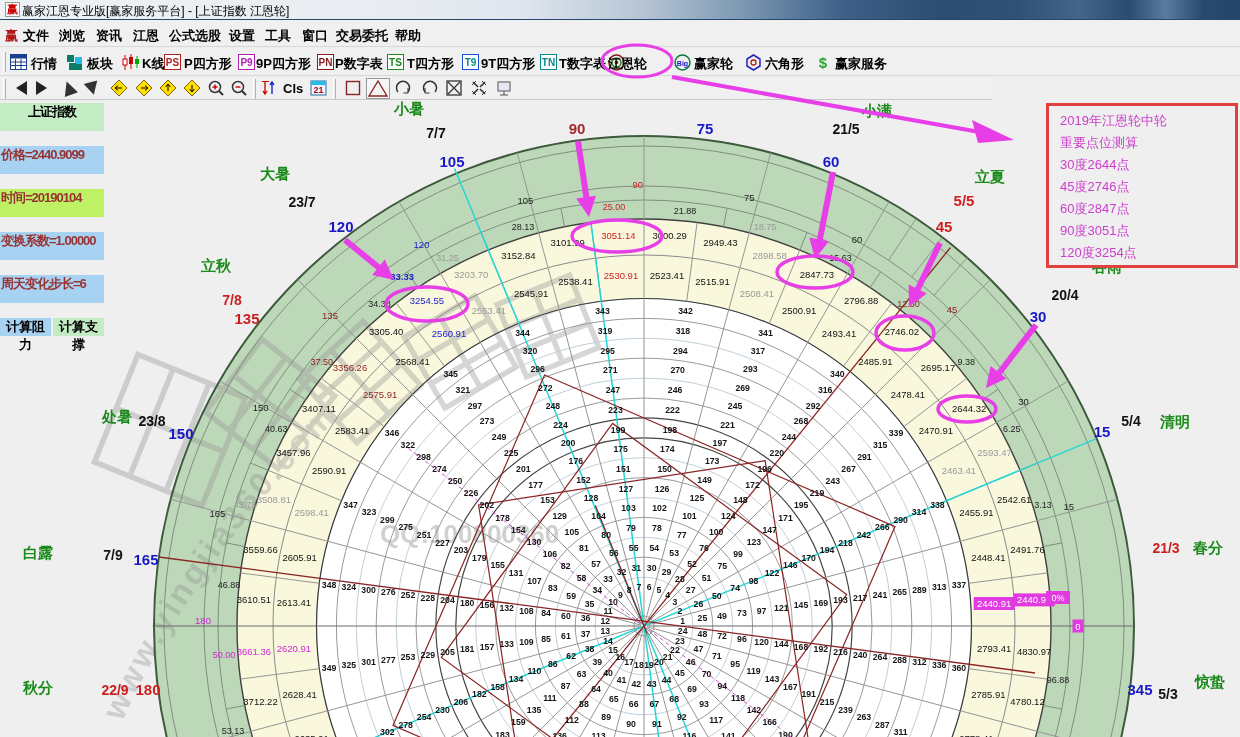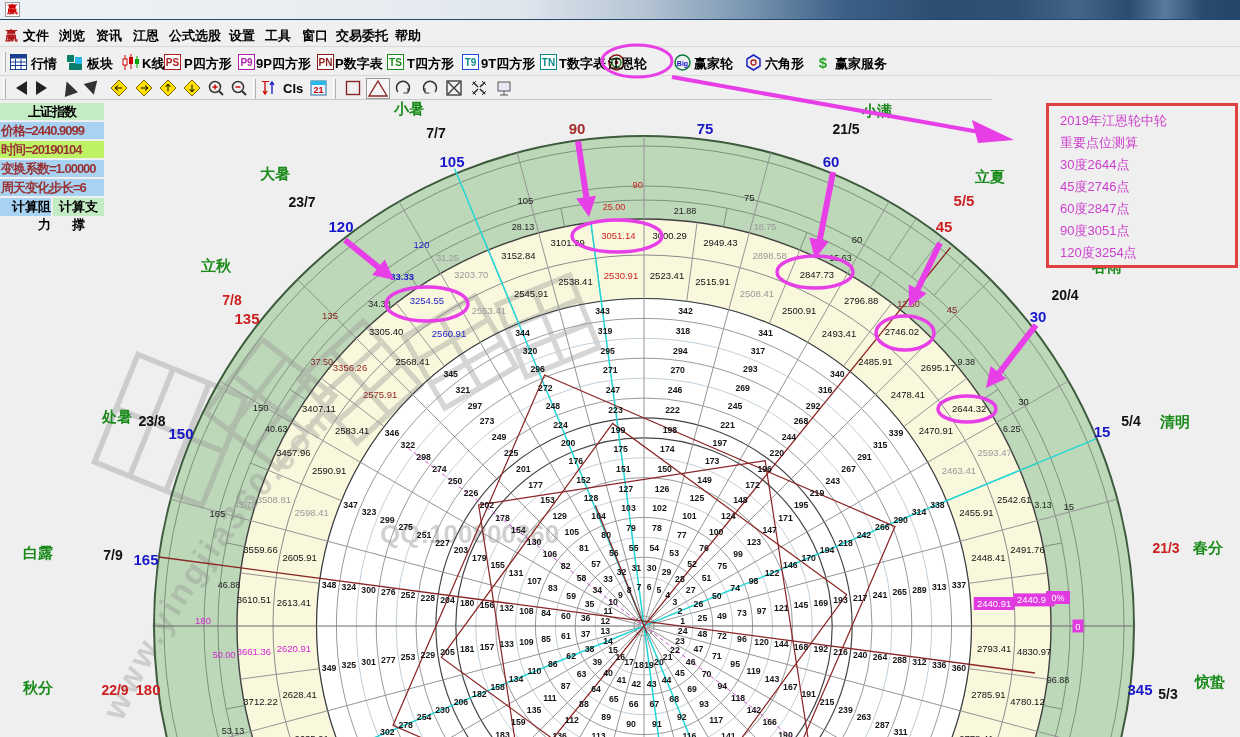--- a/index.html
+++ b/index.html
@@ -7,24 +7,25 @@
 #title .txt{position:absolute;left:22px;top:3px;font-size:12px;color:#000}
 #title .ico{position:absolute;left:5px;top:2px;width:15px;height:15px;background:#fff;border:1px solid #999;color:#c00;font-size:11px;font-weight:bold;line-height:13px;text-align:center}
 #menu{position:absolute;left:0;top:21px;width:1240px;height:26px;background:#f0f0f0;border-bottom:1px solid #d8d8d8}
 #menu span{position:absolute;top:6px;font-size:13px;color:#000;font-weight:bold}
 #tb1{position:absolute;left:0;top:48px;width:1240px;height:28px;background:#f0f0f0;border-bottom:1px solid #d8d8d8}
 #tb2{position:absolute;left:0;top:77px;width:992px;height:23px;background:#f0f0f0;border-bottom:1px solid #c8c8c8}
 .tl{position:absolute;top:7px;font-size:13px;color:#000;font-weight:bold}
 .grip{position:absolute;top:4px;width:3px;height:20px;border-left:1px solid #fff;border-right:1px solid #b0b0b0}
 .icb{position:absolute;top:6px;width:17px;height:16px;font-size:10px;font-weight:bold;text-align:center;line-height:15px;background:#fff}
 #panel{position:absolute;left:0;top:103px;width:104px;font-size:13px;font-weight:bold}
-#panel .row{position:relative;margin-bottom:2px;height:17px;line-height:17px;padding-left:1px;white-space:nowrap;overflow:hidden;letter-spacing:-1px}
+#panel .row{position:relative;margin-bottom:15px;height:28px;line-height:17px;padding-left:1px;white-space:nowrap;overflow:hidden;letter-spacing:-1px}
 </style></head><body>
 <div id="title">
     <div class="ico">赢</div>
+    <div class="txt">赢家江恩专业版[赢家服务平台] - [上证指数 江恩轮]</div>
   </div>
 <div id="menu">
     <span style="left:5px;color:#b01818;font-weight:bold">赢</span>
     <span style="left:23px">文件</span>
     <span style="left:59px">浏览</span>
     <span style="left:96px">资讯</span>
     <span style="left:133px">江恩</span>
     <span style="left:169px">公式选股</span>
     <span style="left:229px">设置</span>
     <span style="left:265px">工具</span>
@@ -175,21 +176,21 @@
         <line x1="5" y1="16" x2="13" y2="16" stroke="#555"></line>
       </svg></div>
   </div>
 <div id="panel">
 <div class="row" style="background:#c4ecc4;text-align:center;padding-left:0">上证指数</div>
 <div class="row" style="background:#a8d2f2;color:#993333">价格=2440.9099</div>
 <div class="row" style="background:#bef264;color:#993333">时间=20190104</div>
 <div class="row" style="background:#a8d2f2;color:#993333">变换系数=1.00000</div>
 <div class="row" style="background:#a8d2f2;color:#993333">周天变化步长=6</div>
 <div style="position:relative;height:18px">
-<div class="abs" style="left:0;width:51px;height:18px;background:#a8d2f2;text-align:right;line-height:18px">计算阻力</div>
+<div class="abs" style="left:0;width:51px;height:18px;background:#a8d2f2;text-align:center;line-height:18px">计算阻力</div>
 <div class="abs" style="left:53px;width:51px;height:18px;background:#c4ecc4;text-align:center;line-height:18px">计算支撑</div>
 </div>
   </div>
 <svg class="abs" style="left:0;top:100px" width="1240" height="637" viewBox="0 0 1240 637">
 <circle cx="644.0" cy="526.0" r="490" fill="#bdd8b8"></circle>
 <circle cx="644.0" cy="526.0" r="407" fill="#f9f8dd"></circle>
 <circle cx="644.0" cy="526.0" r="327.5" fill="#ffffff"></circle>
 <g fill="#8a8a8a" opacity="0.40" font-family="Liberation Sans, sans-serif" font-weight="bold">
 <g transform="translate(170,330) rotate(-68)" stroke="#9a9a9a" stroke-width="5.5" fill="none">
         <rect x="-58" y="-58" width="116" height="116"></rect>

